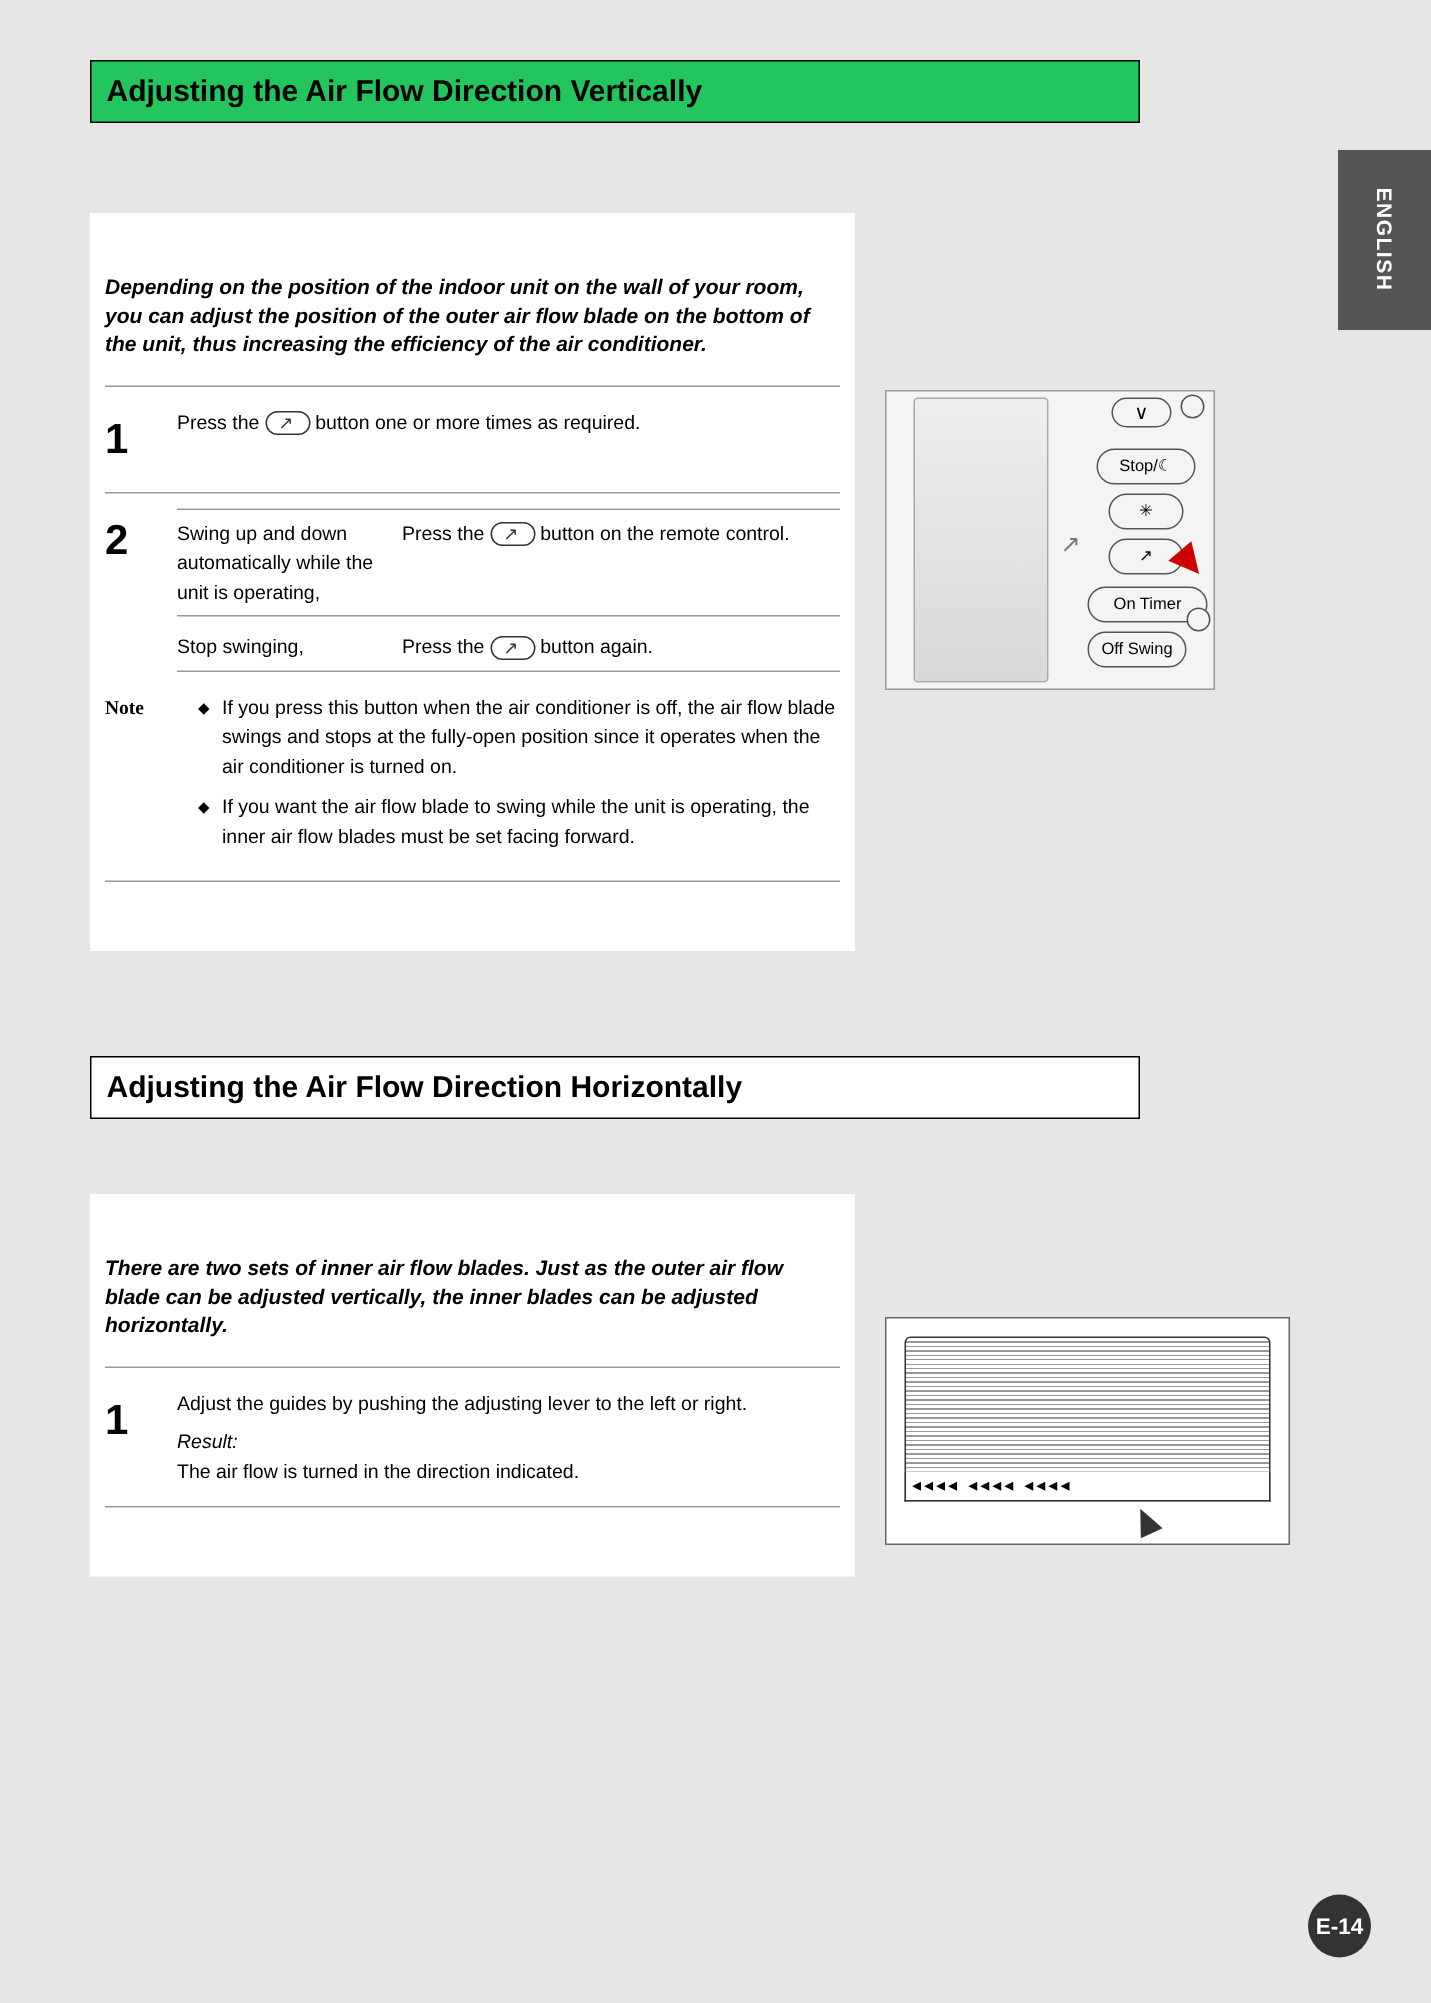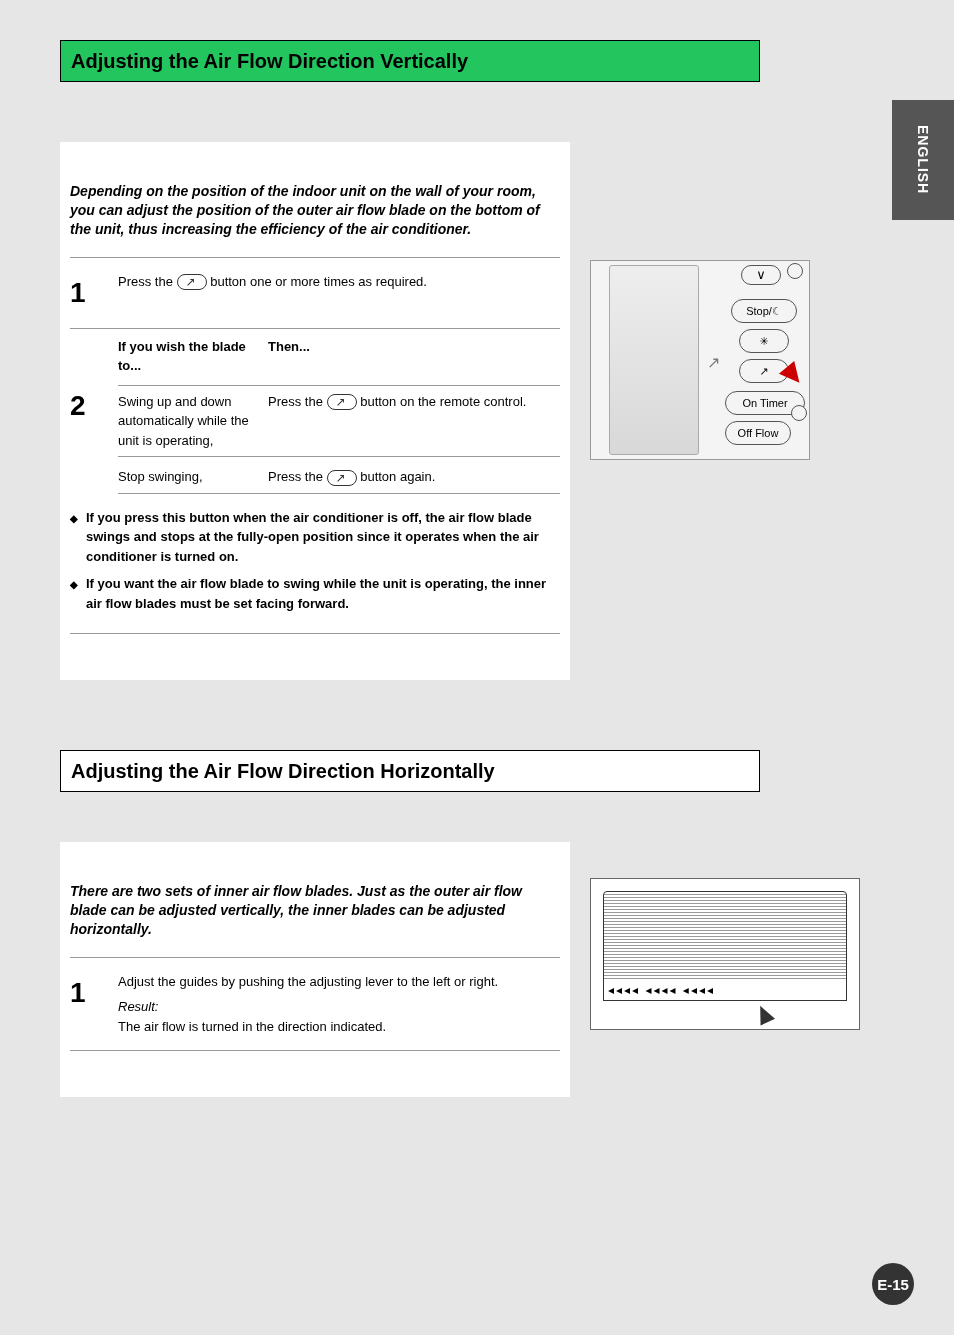--- a/index.html
+++ b/index.html
@@ -115,21 +115,21 @@
   }
   .note-label {
     font-family: "Comic Sans MS", cursive;
     font-weight: bold;
     text-shadow: 1px 1px 0 #fff, -1px -1px 0 #fff;
     width: 48px;
     flex-shrink: 0;
   }
   .note-body { flex: 1; }
   .note-body ul { list-style: none; }
-  .note-body li { position: relative; padding-left: 16px; margin-bottom: 8px; font-weight: bold; }
+  .note-body li { position: relative; padding-left: 16px; margin-bottom: 8px; }
   .note-body li::before { content: "◆"; position: absolute; left: 0; font-size: 10px; top: 3px; }
 
   .remote-fig {
     position: absolute;
     left: 590px;
     top: 260px;
     width: 220px;
     height: 200px;
     border: 1px solid #999;
     background: #f4f4f4;
@@ -226,21 +226,21 @@
     border-left: 8px solid transparent;
     border-right: 8px solid transparent;
     border-bottom: 18px solid #333;
     transform: rotate(-25deg);
   }
 </style>
 </head>
 <body>
 
 <div class="tab-right">ENGLISH</div>
-<div class="page-number">E-15</div>
+<div class="page-number">E-14</div>
 
 <div class="content">
 
   <div class="title-box">
     <span>Adjusting the Air Flow Direction Vertically</span>
   </div>
 
   <div class="main-col">
     <p class="intro">Depending on the position of the indoor unit on the wall of your room, you can adjust the position of the outer air flow blade on the bottom of the unit, thus increasing the efficiency of the air conditioner.</p>
     <hr class="thin">
@@ -248,27 +248,20 @@
     <div class="step">
       <div class="num">1</div>
       <div class="body">
         <span>Press the</span>
         <span class="icon-inline"></span>
         <span>button one or more times as required.</span>
       </div>
     </div>
     <hr class="thin">
 
-    <div class="step" style="padding-top:2px;padding-bottom:2px;">
-      <div class="num" style="font-size:28px; font-weight:bold; visibility:hidden;">2</div>
-      <div class="body" style="display:flex;">
-        <div style="width:150px;font-weight:bold;">If you wish the blade to...</div>
-        <div style="font-weight:bold;">Then...</div>
-      </div>
-    </div>
 
     <div class="step" style="padding-top:4px;padding-bottom:4px;">
       <div class="num" style="font-weight:bold;">2</div>
       <div class="body" style="display:flex;">
         <div style="width:150px;border-top:1px solid #999;border-bottom:1px solid #999;padding:6px 4px 6px 0;">Swing up and down automatically while the unit is operating,</div>
         <div style="flex:1;border-top:1px solid #999;border-bottom:1px solid #999;padding:6px 0;">
           <span>Press the</span>
           <span class="icon-inline"></span>
           <span>button on the remote control.</span>
         </div>
@@ -281,20 +274,21 @@
         <div style="width:150px;border-bottom:1px solid #999;padding:6px 4px 6px 0;">Stop swinging,</div>
         <div style="flex:1;border-bottom:1px solid #999;padding:6px 0;">
           <span>Press the</span>
           <span class="icon-inline"></span>
           <span>button again.</span>
         </div>
       </div>
     </div>
 
     <div class="note-row">
+      <div class="note-label">Note</div>
       <div class="note-body">
         <ul>
           <li>If you press this button when the air conditioner is off, the air flow blade swings and stops at the fully-open position since it operates when the air conditioner is turned on.</li>
           <li>If you want the air flow blade to swing while the unit is operating, the inner air flow blades must be set facing forward.</li>
         </ul>
       </div>
     </div>
     <hr class="thin">
   </div>
 
@@ -331,20 +325,20 @@
   <div class="ring-small" style="left:196px; top:2px;"></div>
 
   <div class="rcbtn" style="left:140px; top:38px; width:66px;">
     <span>Stop/</span><span>☾</span>
   </div>
   <div class="rcbtn" style="left:148px; top:68px; width:50px;">✳</div>
   <div class="rcbtn" style="left:148px; top:98px; width:50px;">↗</div>
   <div class="arrow-red" style="left:192px; top:104px;"></div>
   <div class="rcbtn" style="left:134px; top:130px; width:80px;">On Timer</div>
   <div class="ring-small" style="left:200px; top:144px;"></div>
-  <div class="rcbtn" style="left:134px; top:160px; width:66px;">Off Flow</div>
+  <div class="rcbtn" style="left:134px; top:160px; width:66px;">Off Swing</div>
 </div>
 
 <div class="ac-fig">
   <div class="unit"></div>
   <div class="vents">◂◂◂◂ ◂◂◂◂ ◂◂◂◂</div>
   <div class="blade-arrow"></div>
 </div>
 
 </body></html>

